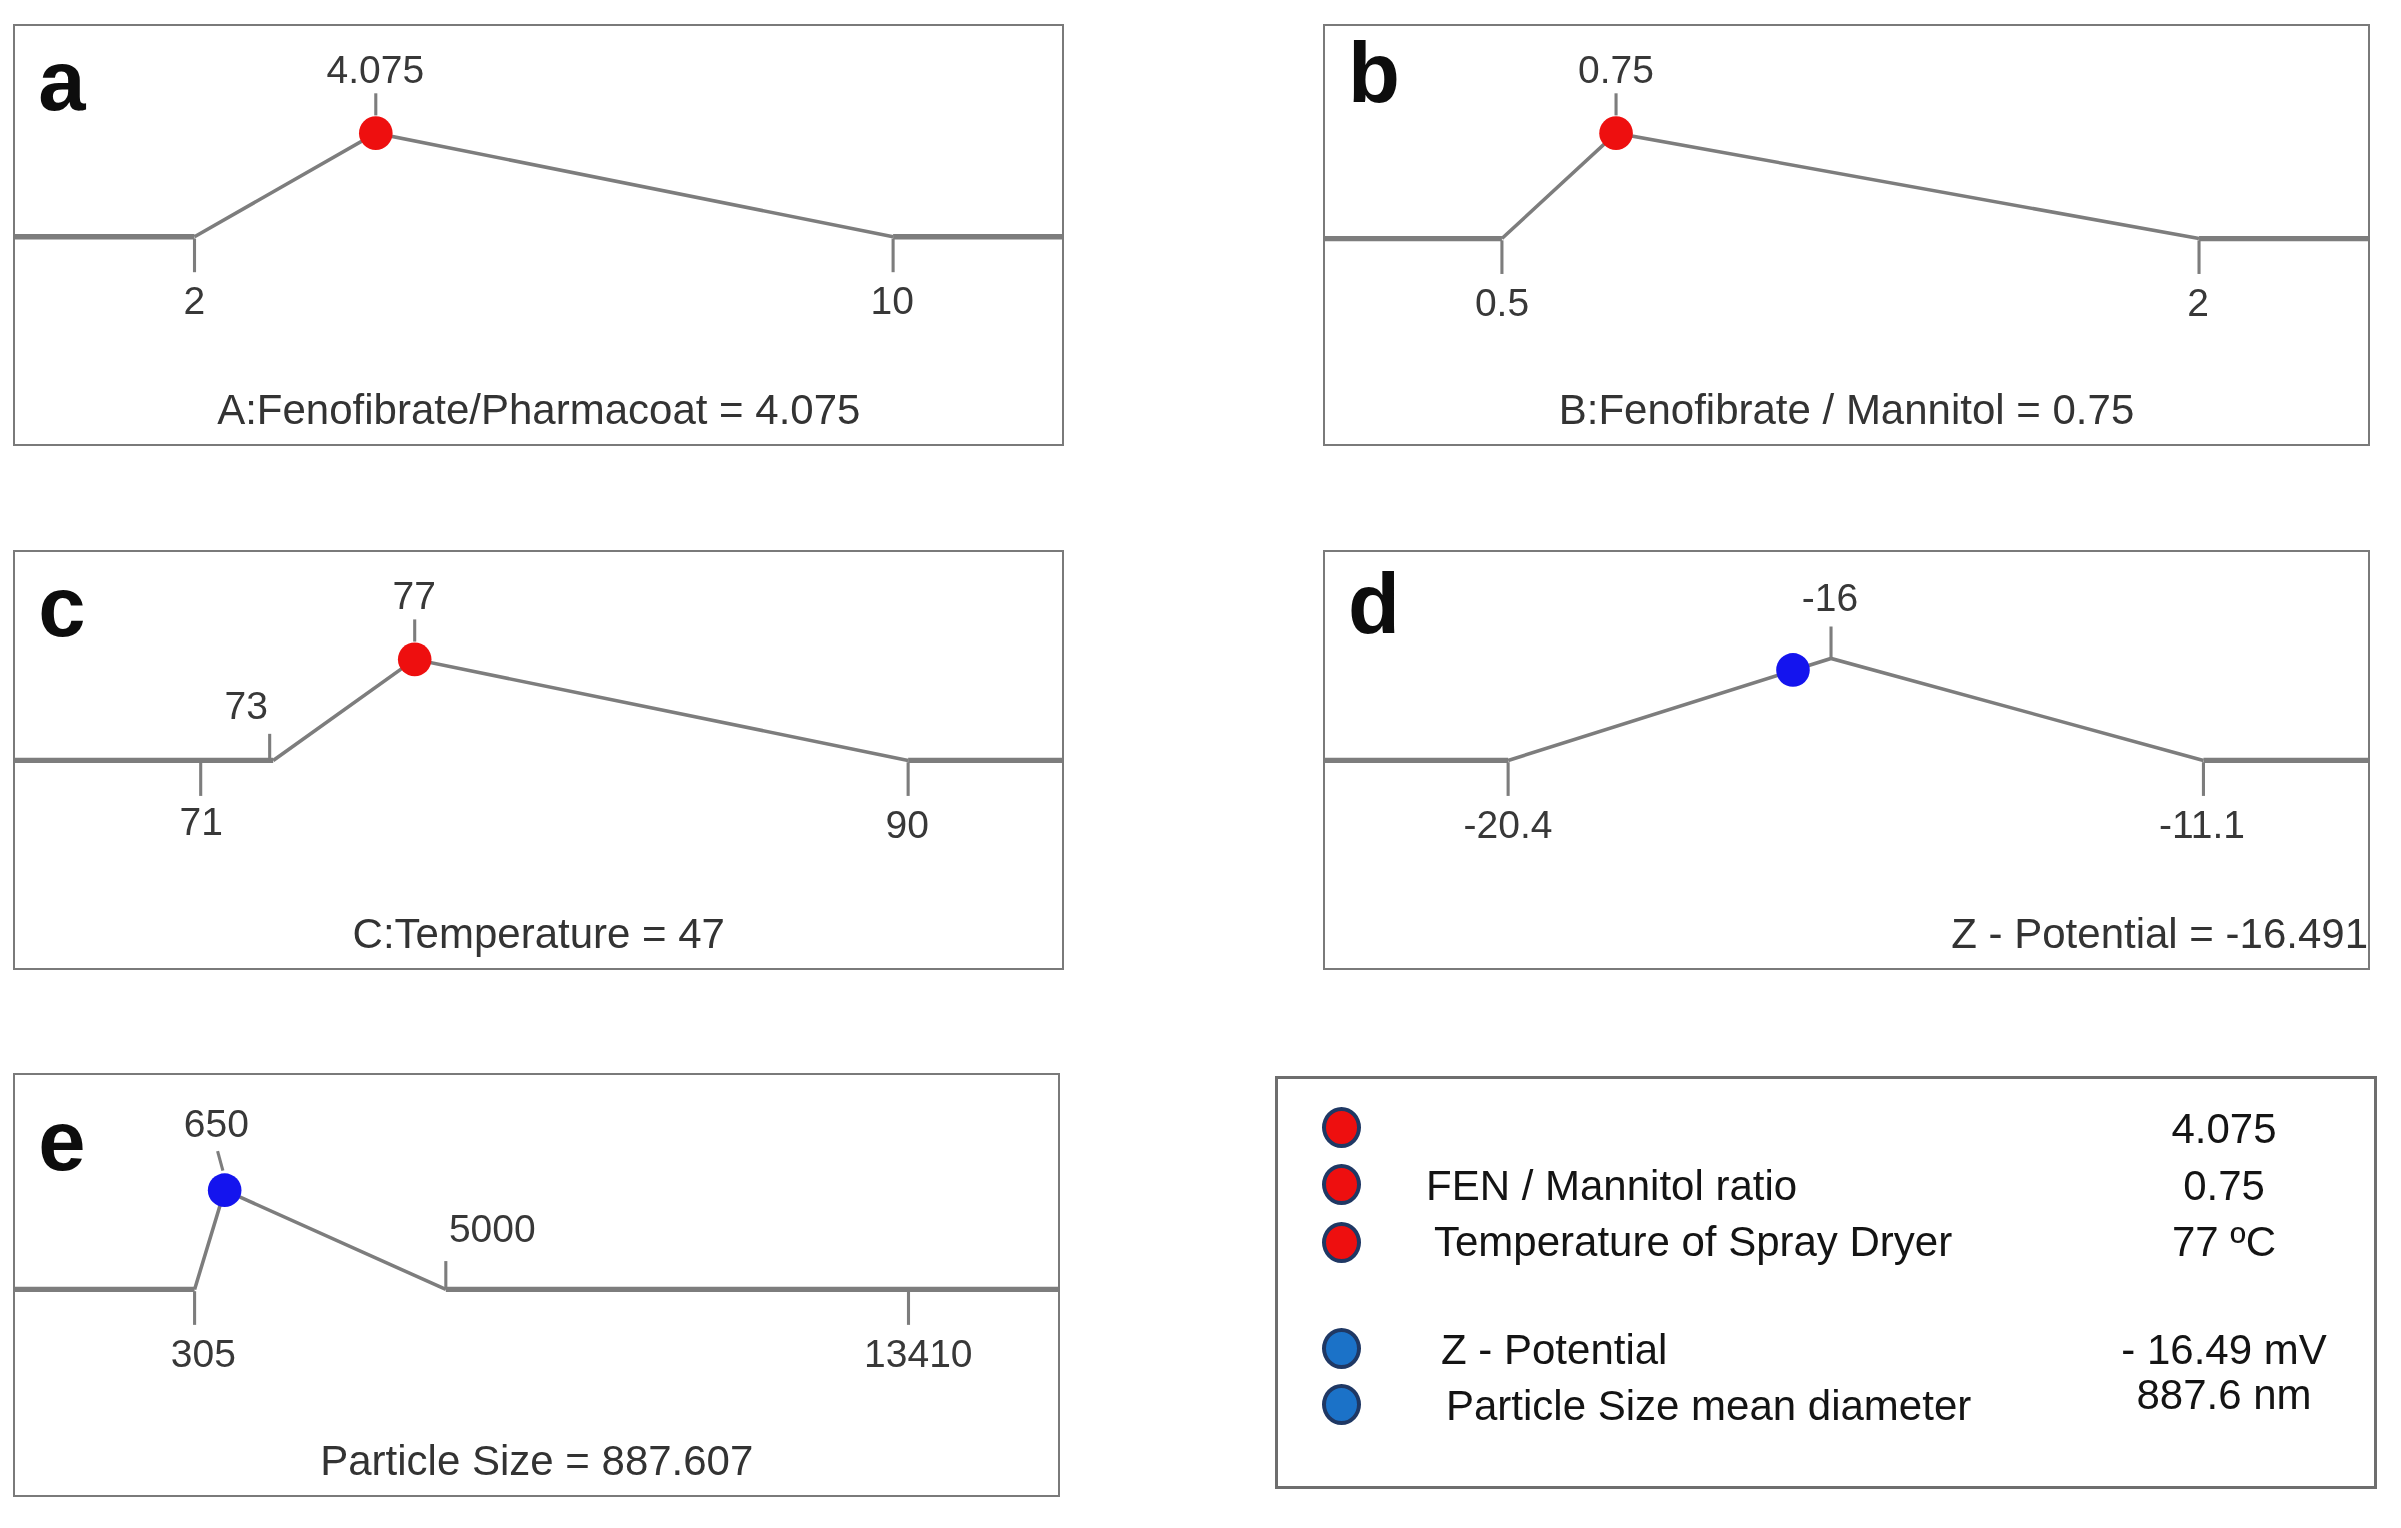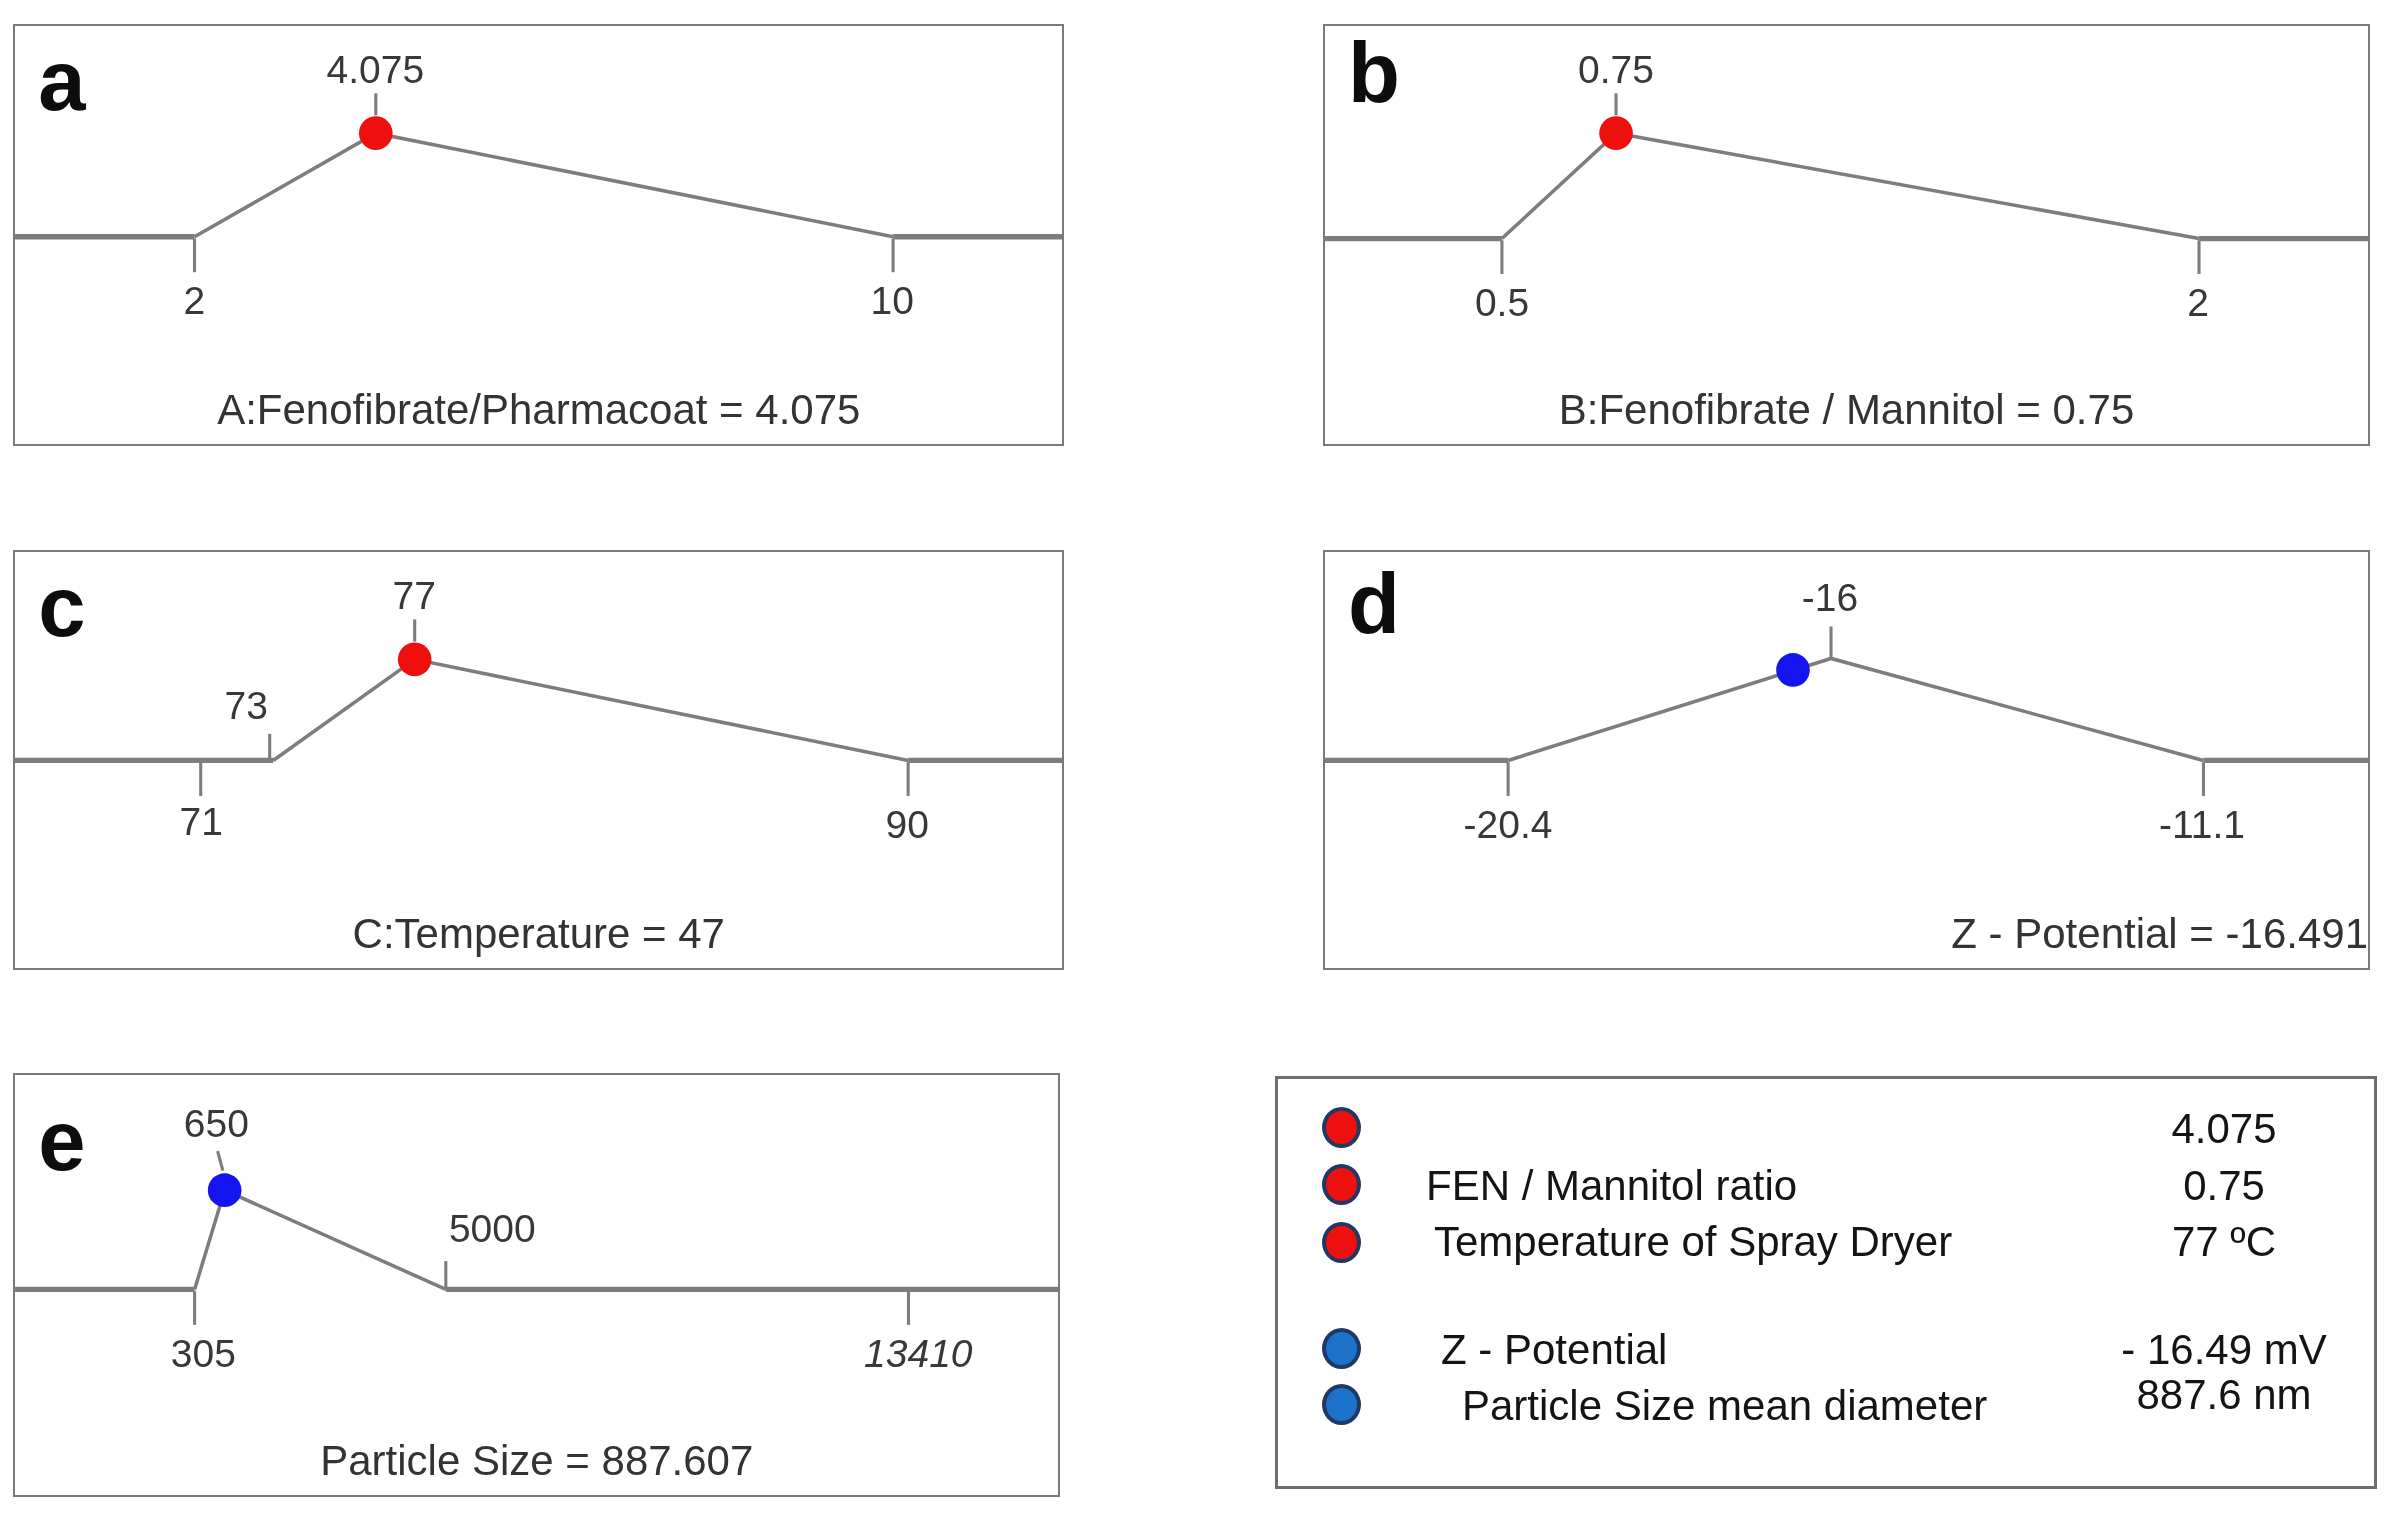--- a/index.html
+++ b/index.html
@@ -107,21 +107,21 @@
       <line class="tick" x1="203" y1="244" x2="203" y2="282"></line>
       <line class="tick" x1="487" y1="210" x2="487" y2="242"></line>
       <line class="tick" x1="1010" y1="244" x2="1010" y2="282"></line>
       <line class="tick" x1="229" y1="86" x2="235" y2="108"></line>
       <circle class="dot-blue" cx="237" cy="130" r="19"></circle>
     </svg>
     <div class="letter" style="left:23px;top:23px;">e</div>
     <div class="lbl" style="left:201px;top:28px;">650</div>
     <div class="lbl" style="left:477px;top:133px;">5000</div>
     <div class="lbl" style="left:188px;top:258px;">305</div>
-    <div class="lbl" style="left:903px;top:258px;font-style:italic;">13410</div>
+    <div class="lbl" style="left:903px;top:258px;">13410</div>
     <div class="caption" style="top:362px;">Particle Size = 887.607</div>
   </div>
 
   <div class="legend" style="left:1275px;top:1076px;width:1102px;height:413px;">
     <div class="lrow" style="top:23px;">
       <span class="ldot red" style="left:44px;top:5.3px;"></span>
       <span class="lvalue">4.075</span>
     </div>
     <div class="lrow" style="top:80px;">
       <span class="ldot red" style="left:44px;top:5.3px;"></span>
@@ -133,19 +133,19 @@
       <span class="llabel" style="left:156px;">Temperature of Spray Dryer</span>
       <span class="lvalue">77  ºC</span>
     </div>
     <div class="lrow" style="top:244px;">
       <span class="ldot blue" style="left:44px;top:5.3px;"></span>
       <span class="llabel" style="left:163px;">Z - Potential</span>
       <span class="lvalue">- 16.49 mV</span>
     </div>
     <div class="lrow" style="top:300px;">
       <span class="ldot blue" style="left:44px;top:5.3px;"></span>
-      <span class="llabel" style="left:184px;">Particle Size mean diameter</span>
+      <span class="llabel" style="left:168px;">Particle Size mean diameter</span>
       <span class="lvalue" style="top:-10.6px;">887.6 nm</span>
     </div>
   </div>
 
 </div>
 
 
 </body></html>

